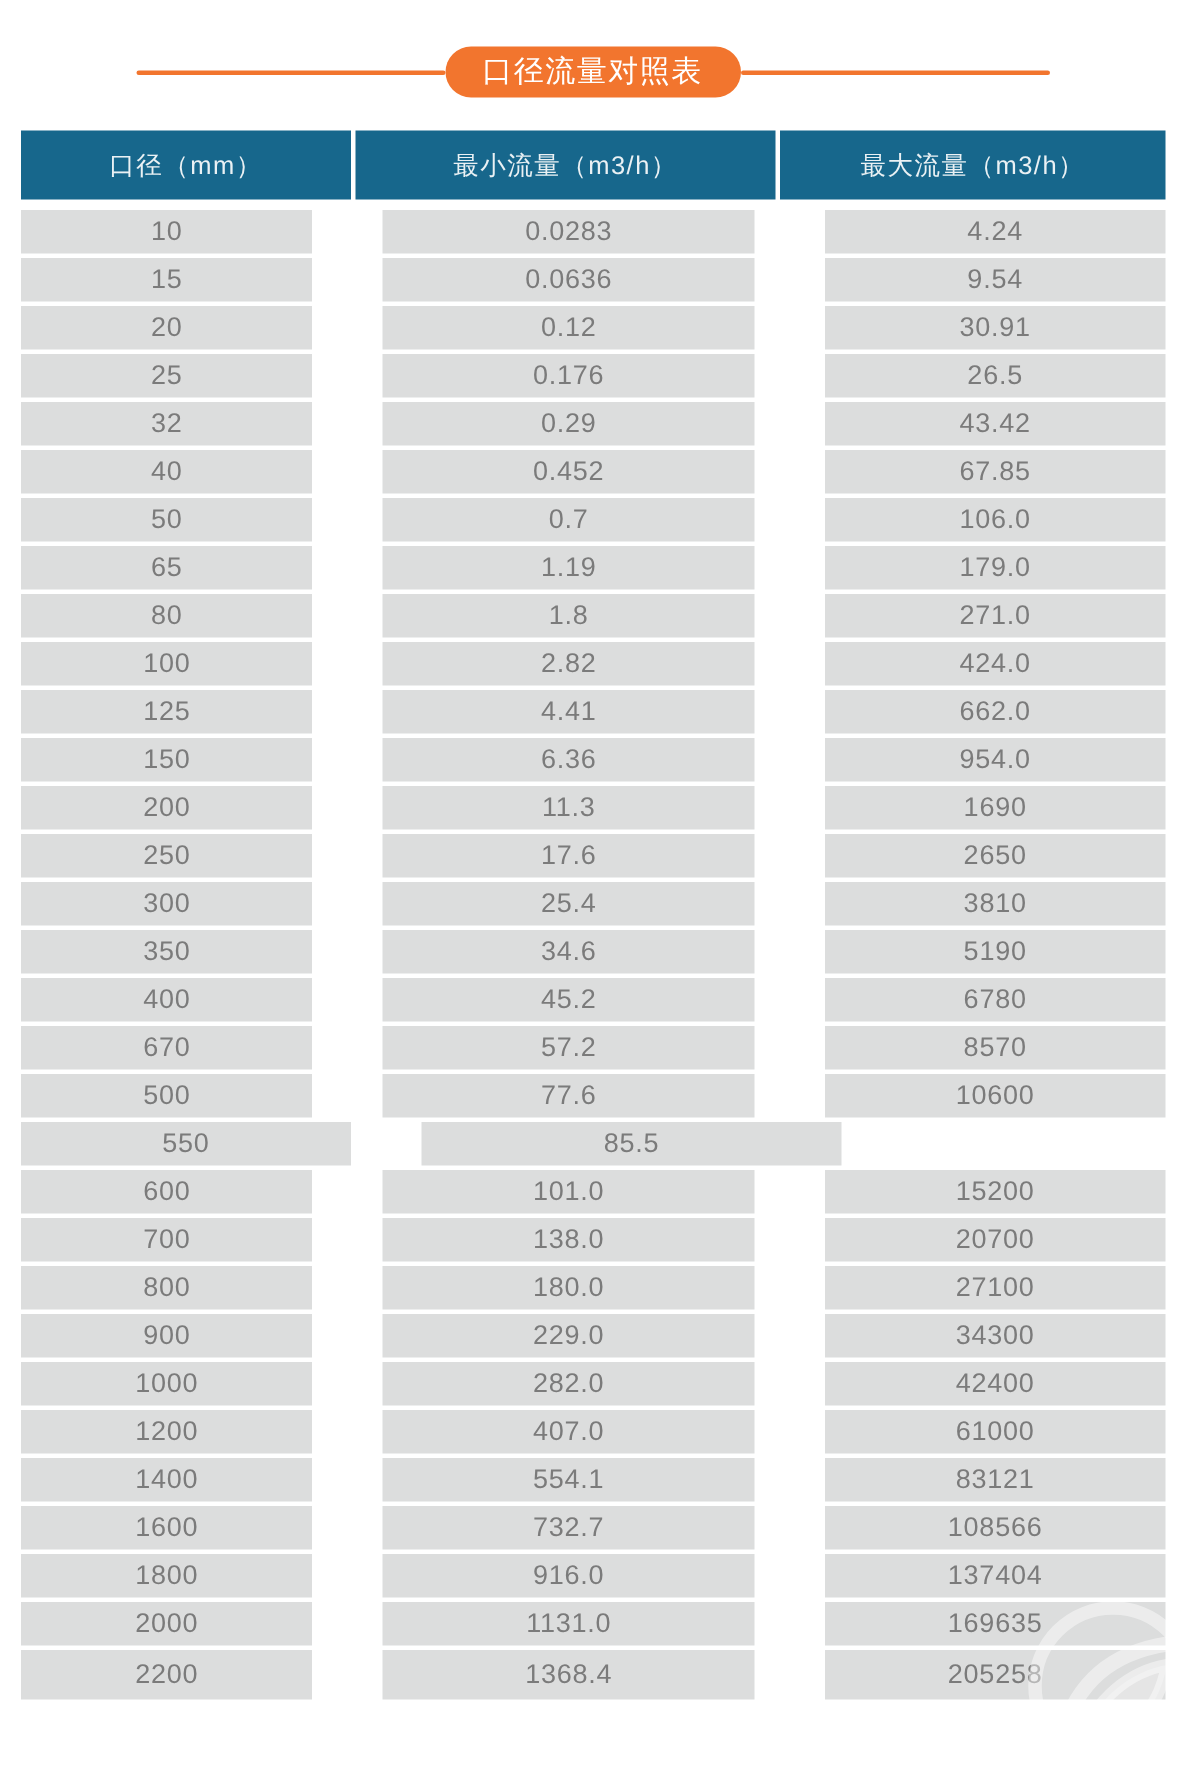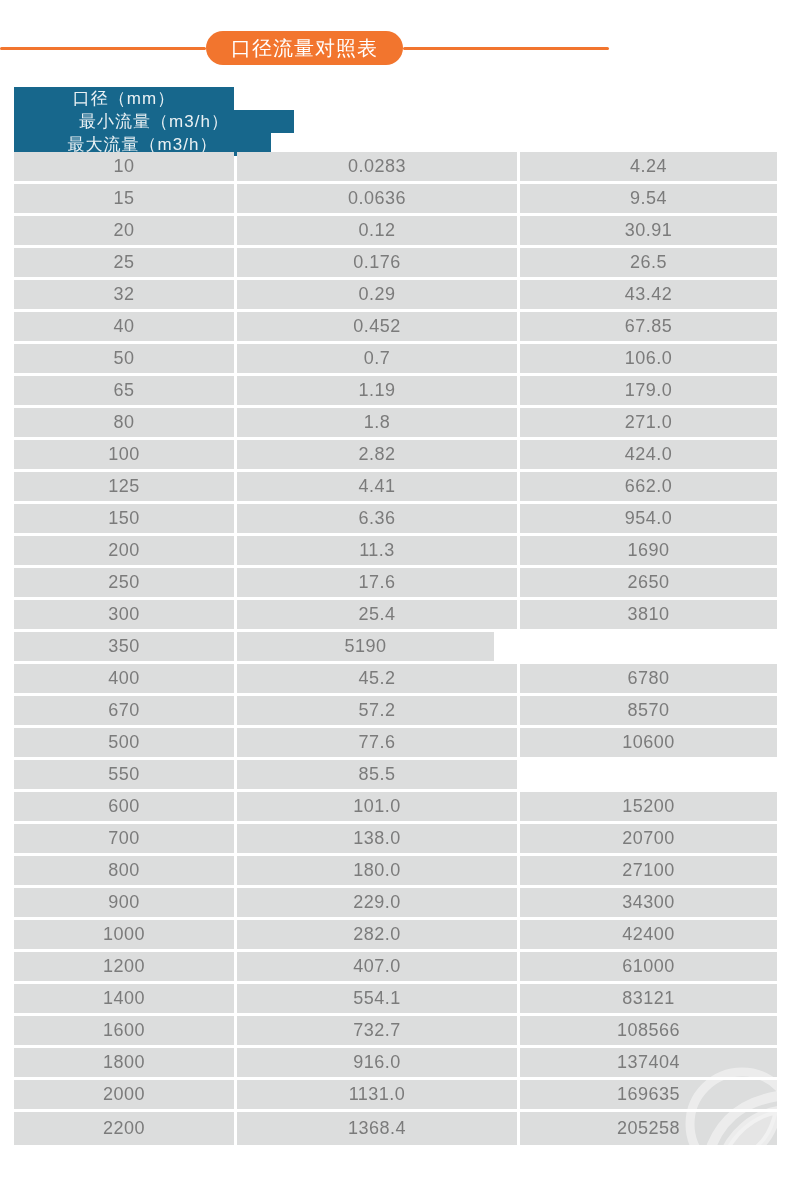--- a/index.html
+++ b/index.html
@@ -15,21 +15,21 @@
     font-family: "Liberation Sans", "DejaVu Sans", sans-serif;
   }
   .title-bar {
     position: absolute;
     top: 30px;
     left: 0;
     width: 790px;
     height: 36px;
     display: flex;
     align-items: center;
-    justify-content: flex-start;
+    justify-content: center;
   }
   .tline {
     width: 206px;
     height: 3px;
     background: var(--accent, #f2752e);
     border-radius: 2px;
   }
   .badge {
     height: 34px;
     line-height: 34px;
@@ -43,40 +43,40 @@
   }
   .flow-table {
     position: absolute;
     left: 14px;
     top: 87px;
     width: 763px;
   }
   .thead {
     display: flex;
     height: 46px;
-    margin-bottom: 19px;
-    flex-direction: column;
+    margin-bottom: 7px;
   }
   .cell { box-sizing: border-box; }
   .c0 { width: 220px; margin-right: 3px; }
   .c1 { width: 280px; margin-right: 3px; }
   .c2 { width: 257px; }
   .hcell {
     background: var(--headerblue, #17678c);
     color: #eaf1f4;
     font-size: 17px;
     display: flex;
     align-items: center;
     justify-content: center;
     letter-spacing: 1px;
   }
   .row {
     display: flex;
     height: 29px;
     margin-bottom: 3px;
+    gap: 44px;
   }
   .row:last-child {
     height: 33px;
     margin-bottom: 0;
   }
   .row .cell {
     background: var(--rowgray, #dcdddd);
     color: var(--valgray, #7b7b7b);
     font-size: 18px;
     display: flex;
@@ -179,20 +179,21 @@
         <div class="cell c1">17.6</div>
         <div class="cell c2">2650</div>
       </div>
       <div class="row">
         <div class="cell c0">300</div>
         <div class="cell c1">25.4</div>
         <div class="cell c2">3810</div>
       </div>
       <div class="row">
         <div class="cell c0">350</div>
+        <div class="cell c1">34.6</div>
         <div class="cell c2">5190</div>
       </div>
       <div class="row">
         <div class="cell c0">400</div>
         <div class="cell c1">45.2</div>
         <div class="cell c2">6780</div>
       </div>
       <div class="row">
         <div class="cell c0">670</div>
         <div class="cell c1">57.2</div>

